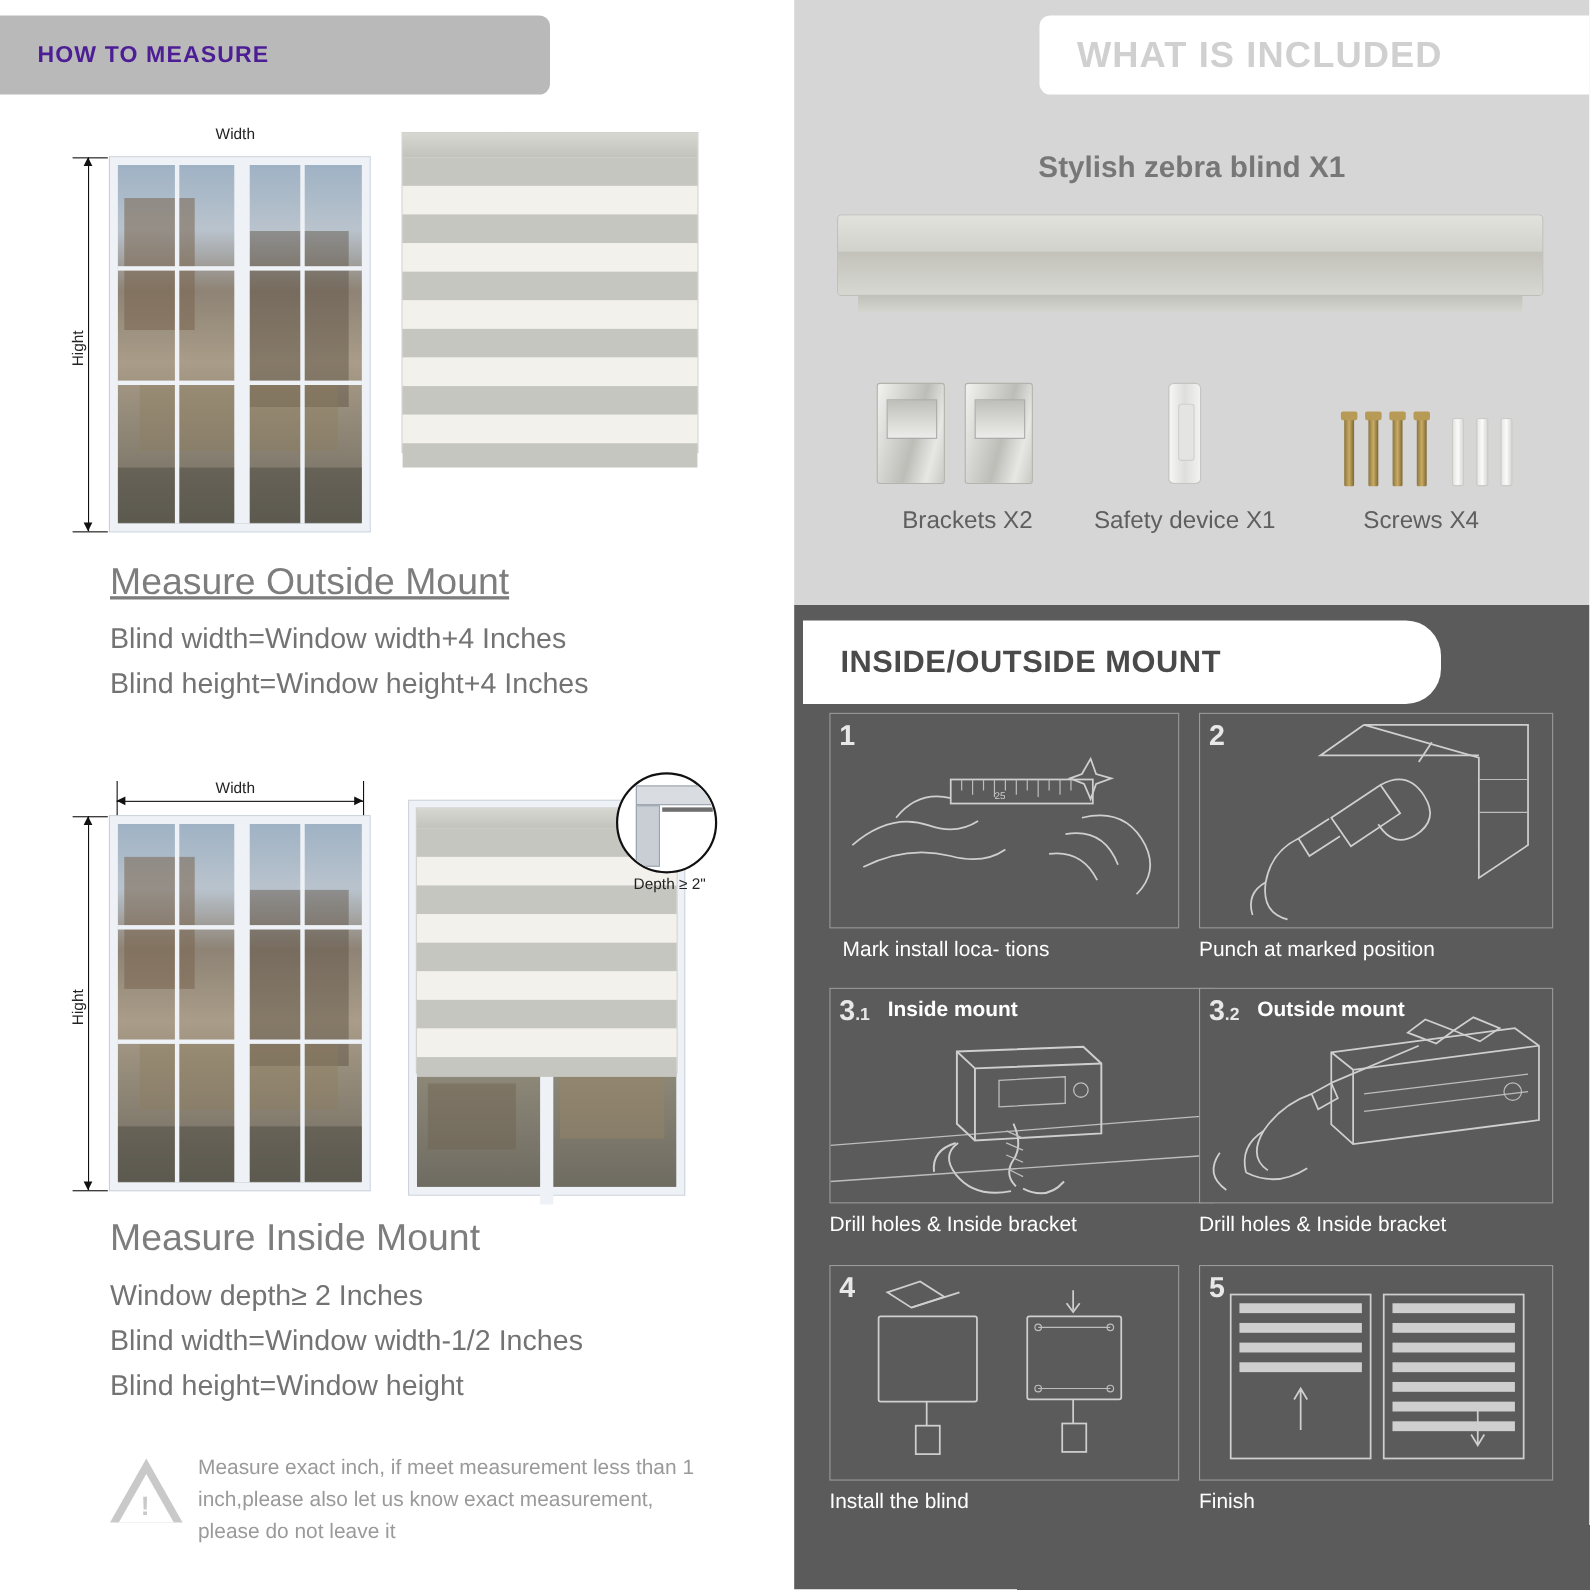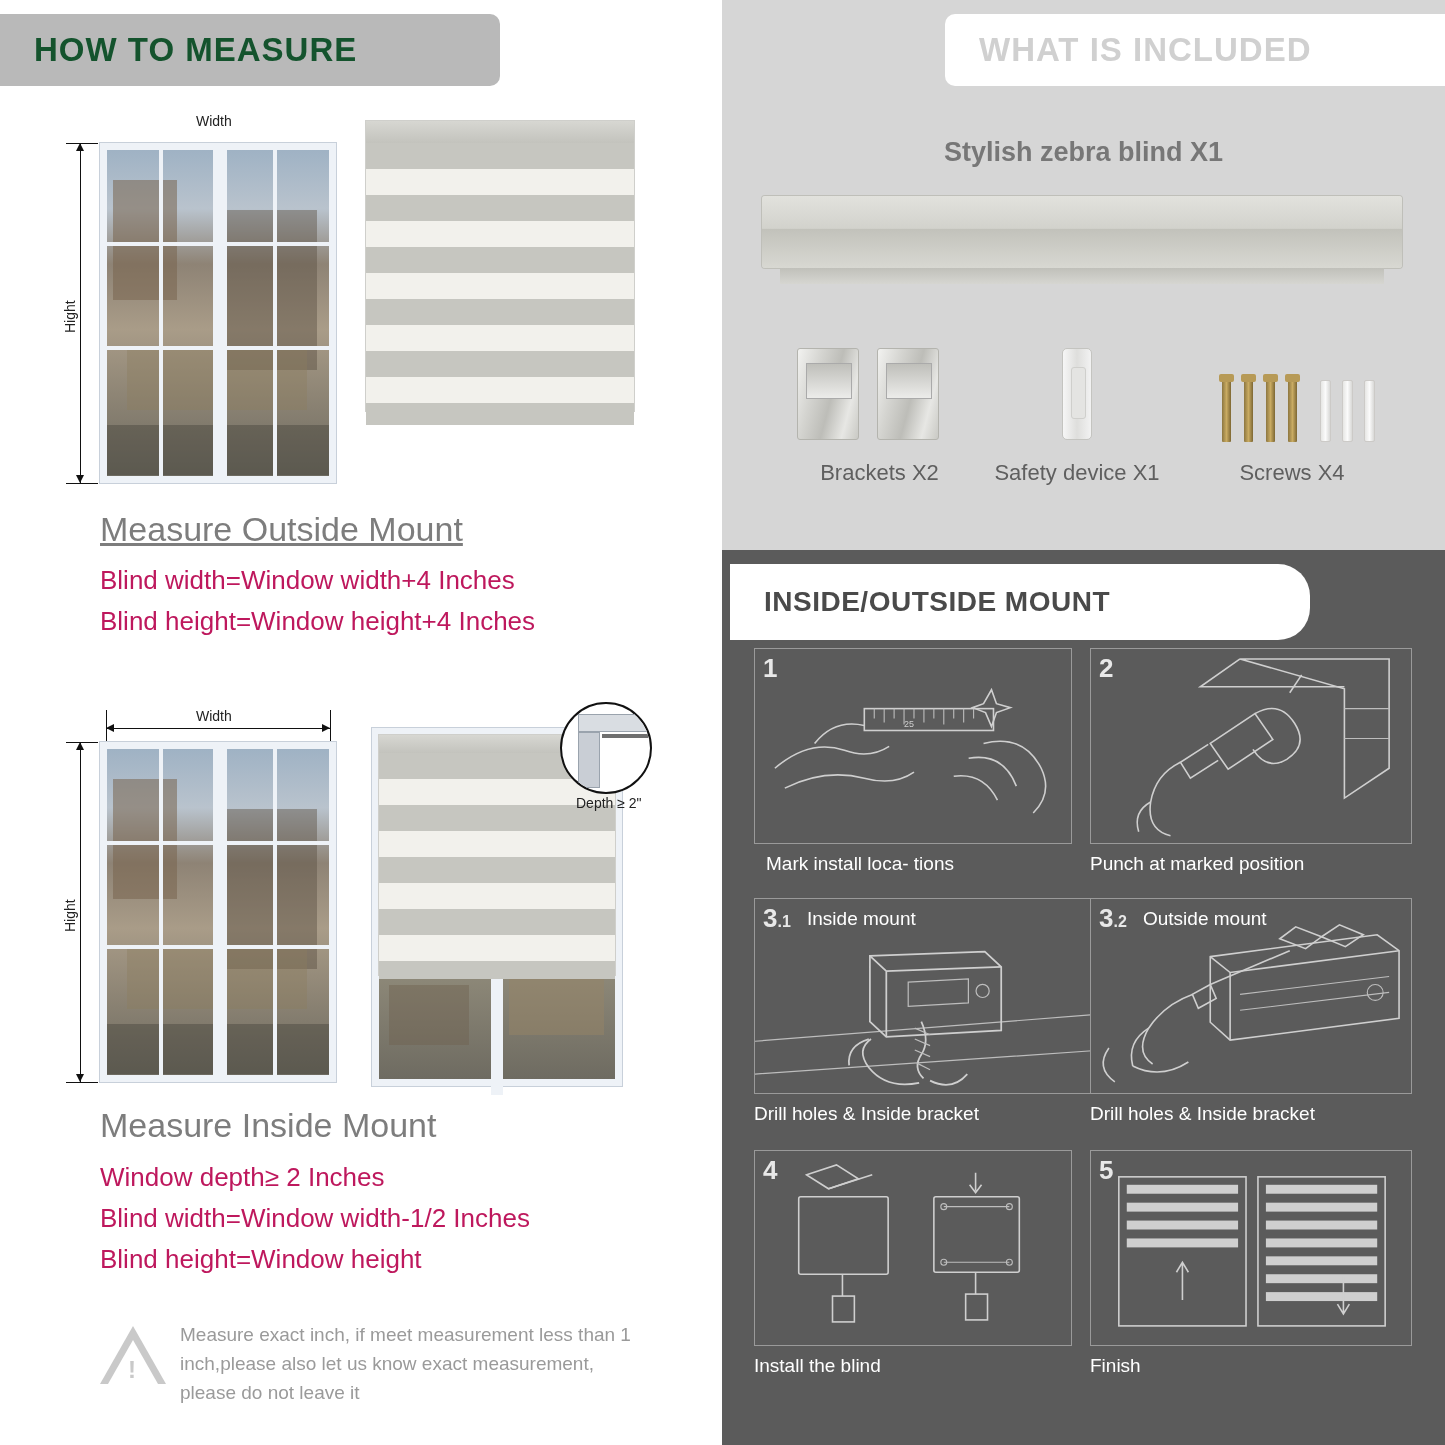--- a/index.html
+++ b/index.html
@@ -17,21 +17,21 @@
     position:absolute; left:0; top:0; width:712px; height:1445px;
     background:#ffffff;
   }
   .hdr-measure {
     position:absolute; left:0; top:14px; width:500px; height:72px;
     background:#b9b9b9;
     border-radius:0 10px 10px 0;
     display:flex; align-items:center;
   }
   .hdr-measure span {
-    color:#14532d; font-size:33px; font-weight:bold; letter-spacing:1px;
+    color:#4c1d95; font-size:21px; font-weight:bold; letter-spacing:1px;
     margin-left:34px;
   }
 
   
   .diagram { position:absolute; }
   .dim-label {
     font-size:14px; color:#222; font-family:"Liberation Sans", sans-serif;
   }
   .arrow-h {
     position:absolute; height:1px; background:#111;
@@ -77,21 +77,21 @@
   .stripe-l { background:#f2f1ec; }
   .blind-head {
     position:absolute; left:0; right:0; top:0;
     background:linear-gradient(to bottom,#d7d7d2,#c3c3bd);
   }
 
   .sec-title {
     position:absolute; color:#7d7d7d; font-size:34px; font-weight:normal;
   }
   .sec-line {
-    position:absolute; color:#be185d; font-size:26px;
+    position:absolute; color:#737373; font-size:26px;
   }
 
   .warn-box { position:absolute; left:100px; top:1320px; width:540px; }
   .warn-tri {
     position:absolute; left:0; top:6px; width:0;height:0;
     border-left:33px solid transparent; border-right:33px solid transparent;
     border-bottom:58px solid #c9c9c9;
   }
   .warn-tri-in {
     position:absolute; left:8px; top:20px; width:0;height:0;
@@ -188,21 +188,21 @@
     margin-left:34px;
   }
   .step {
     position:absolute; background:#5b5b5b; border:1px solid #9a9a9a;
   }
   .step-num {
     position:absolute; left:8px; top:4px; color:#e8e8e8; font-size:26px; font-weight:bold;
   }
   .step-num small { font-size:16px; }
   .step-sub {
-    position:absolute; left:52px; top:9px; color:#ffffff; font-size:19px; font-weight:normal;
+    position:absolute; left:52px; top:9px; color:#ffffff; font-size:19px; font-weight:bold;
   }
   .step-cap {
     position:absolute; color:#ffffff; font-size:19px;
   }
   .sketch { position:absolute; inset:0; }
   .sk-line { stroke:#cfcfcf; stroke-width:1.6; fill:none; }
   .sk-line-thin { stroke:#bdbdbd; stroke-width:1.1; fill:none; }
 </style>
 </head>
 <body>

